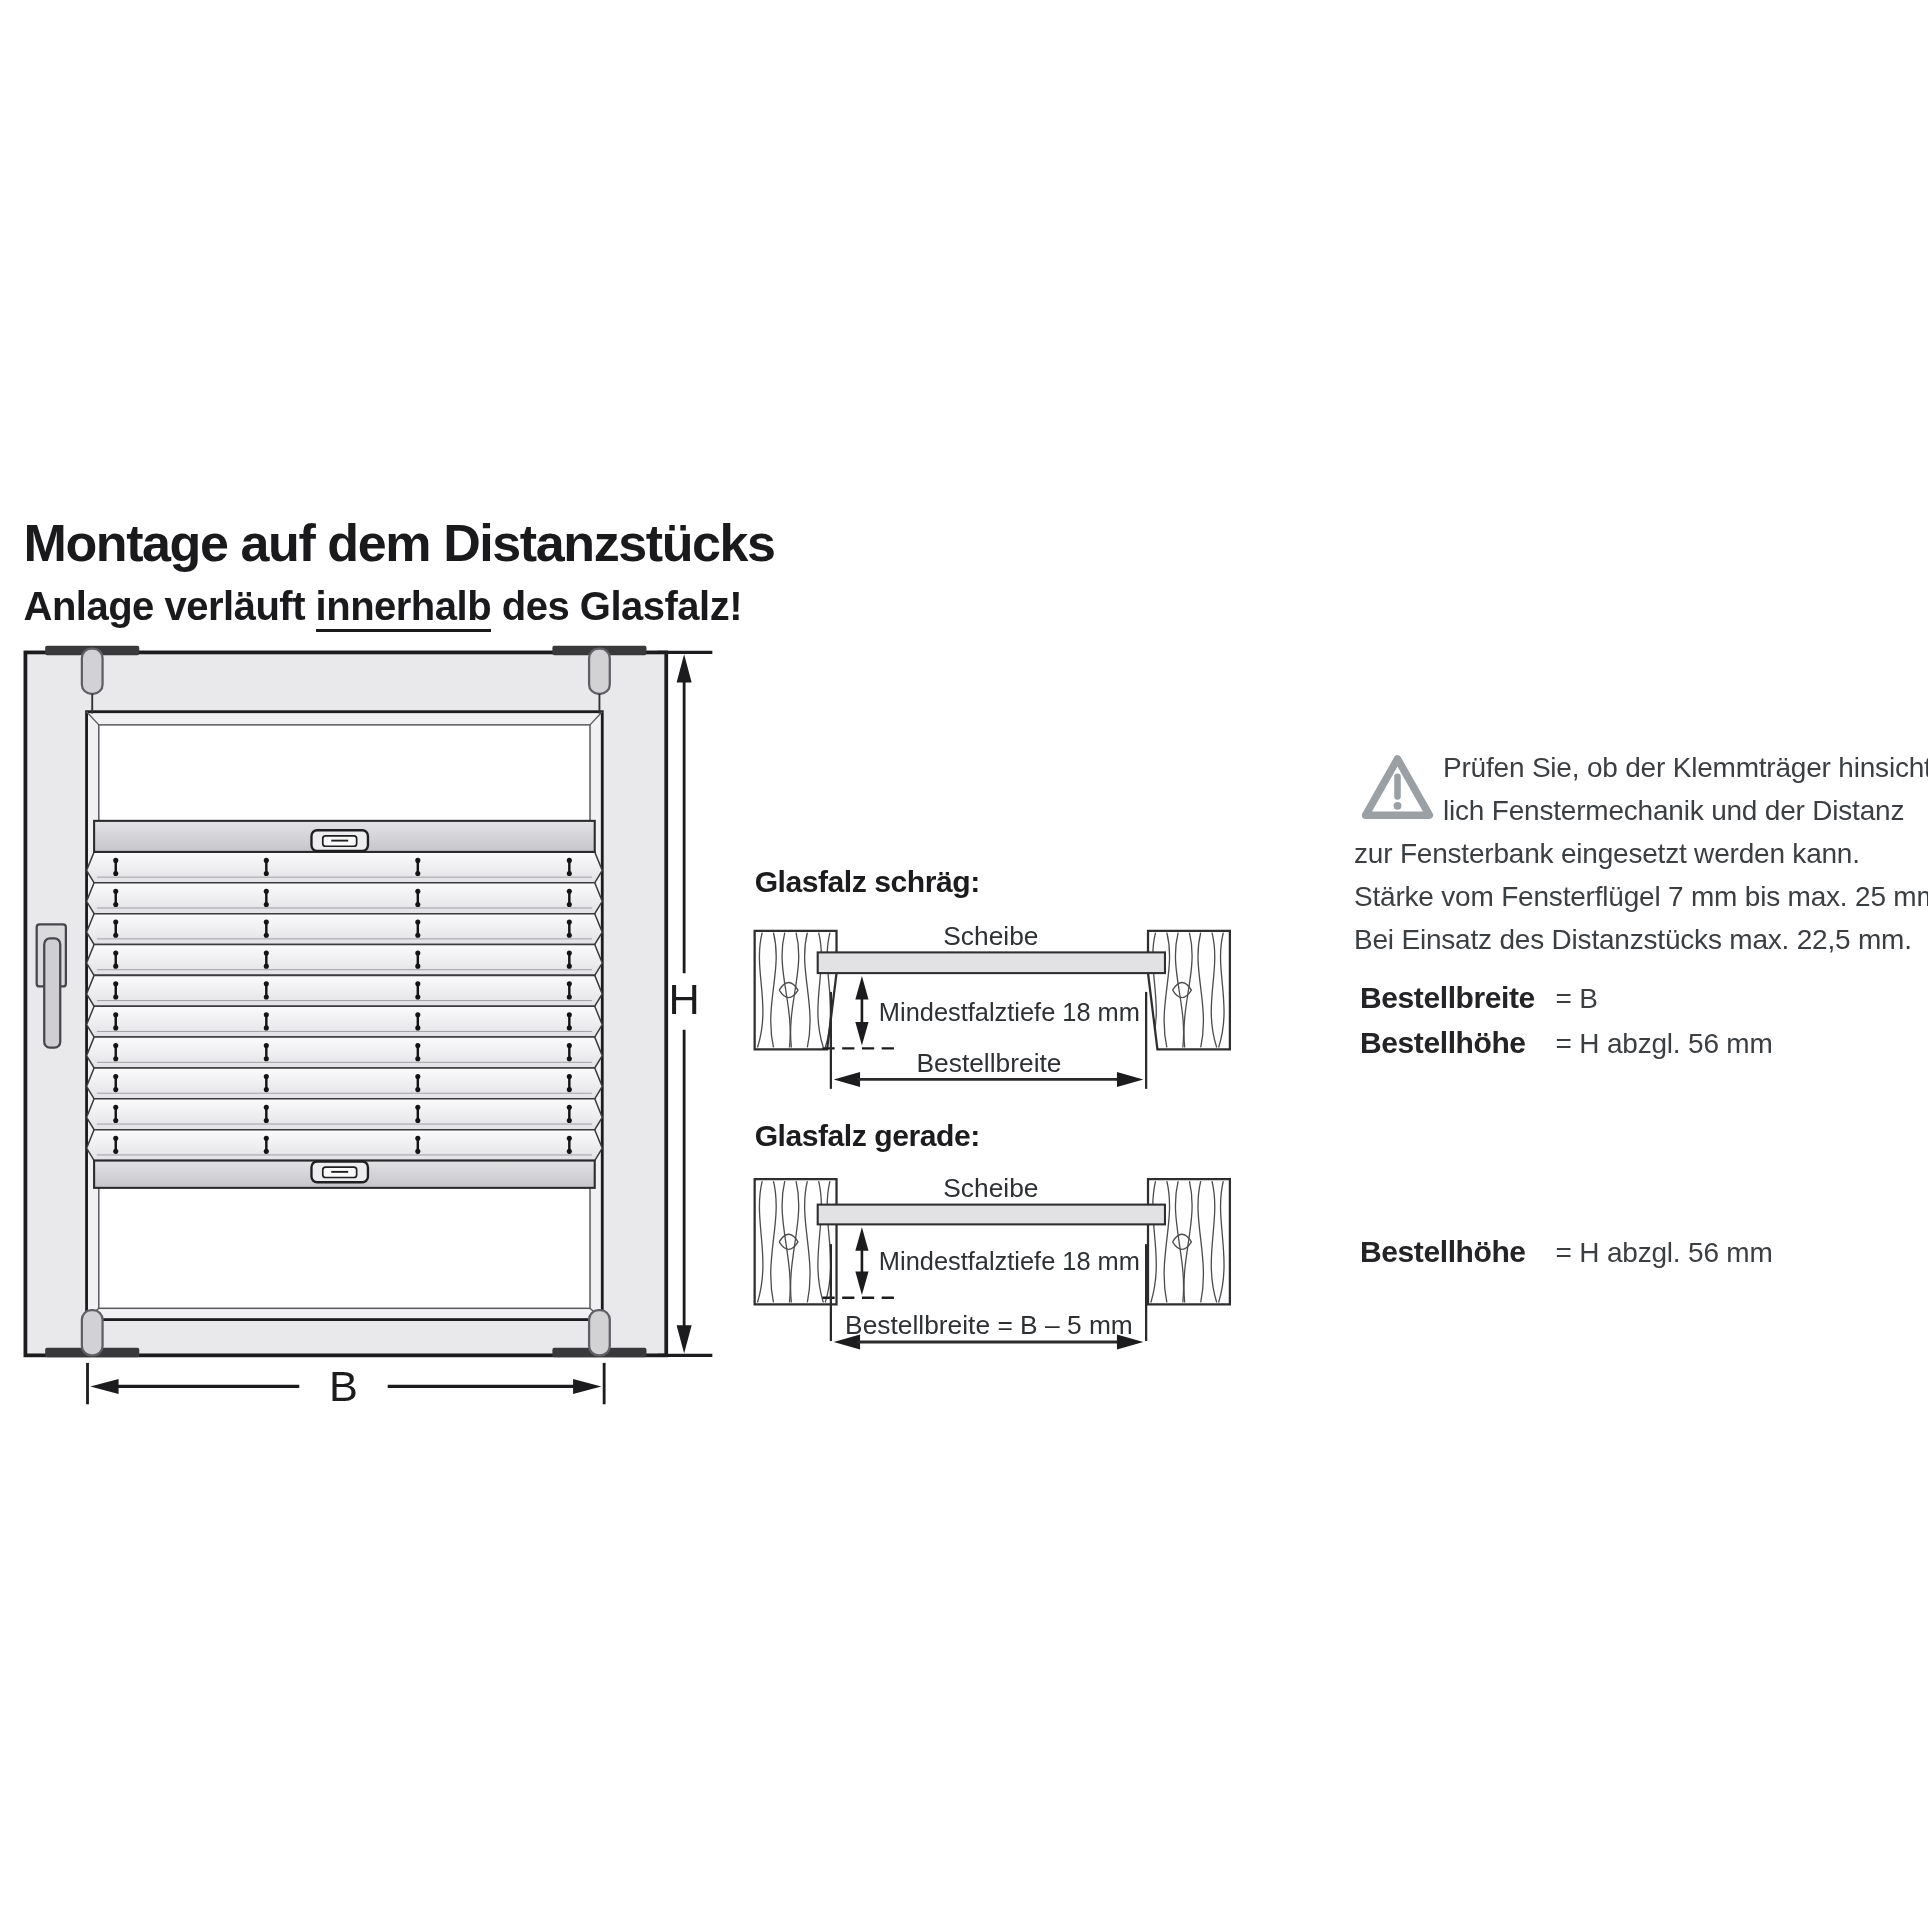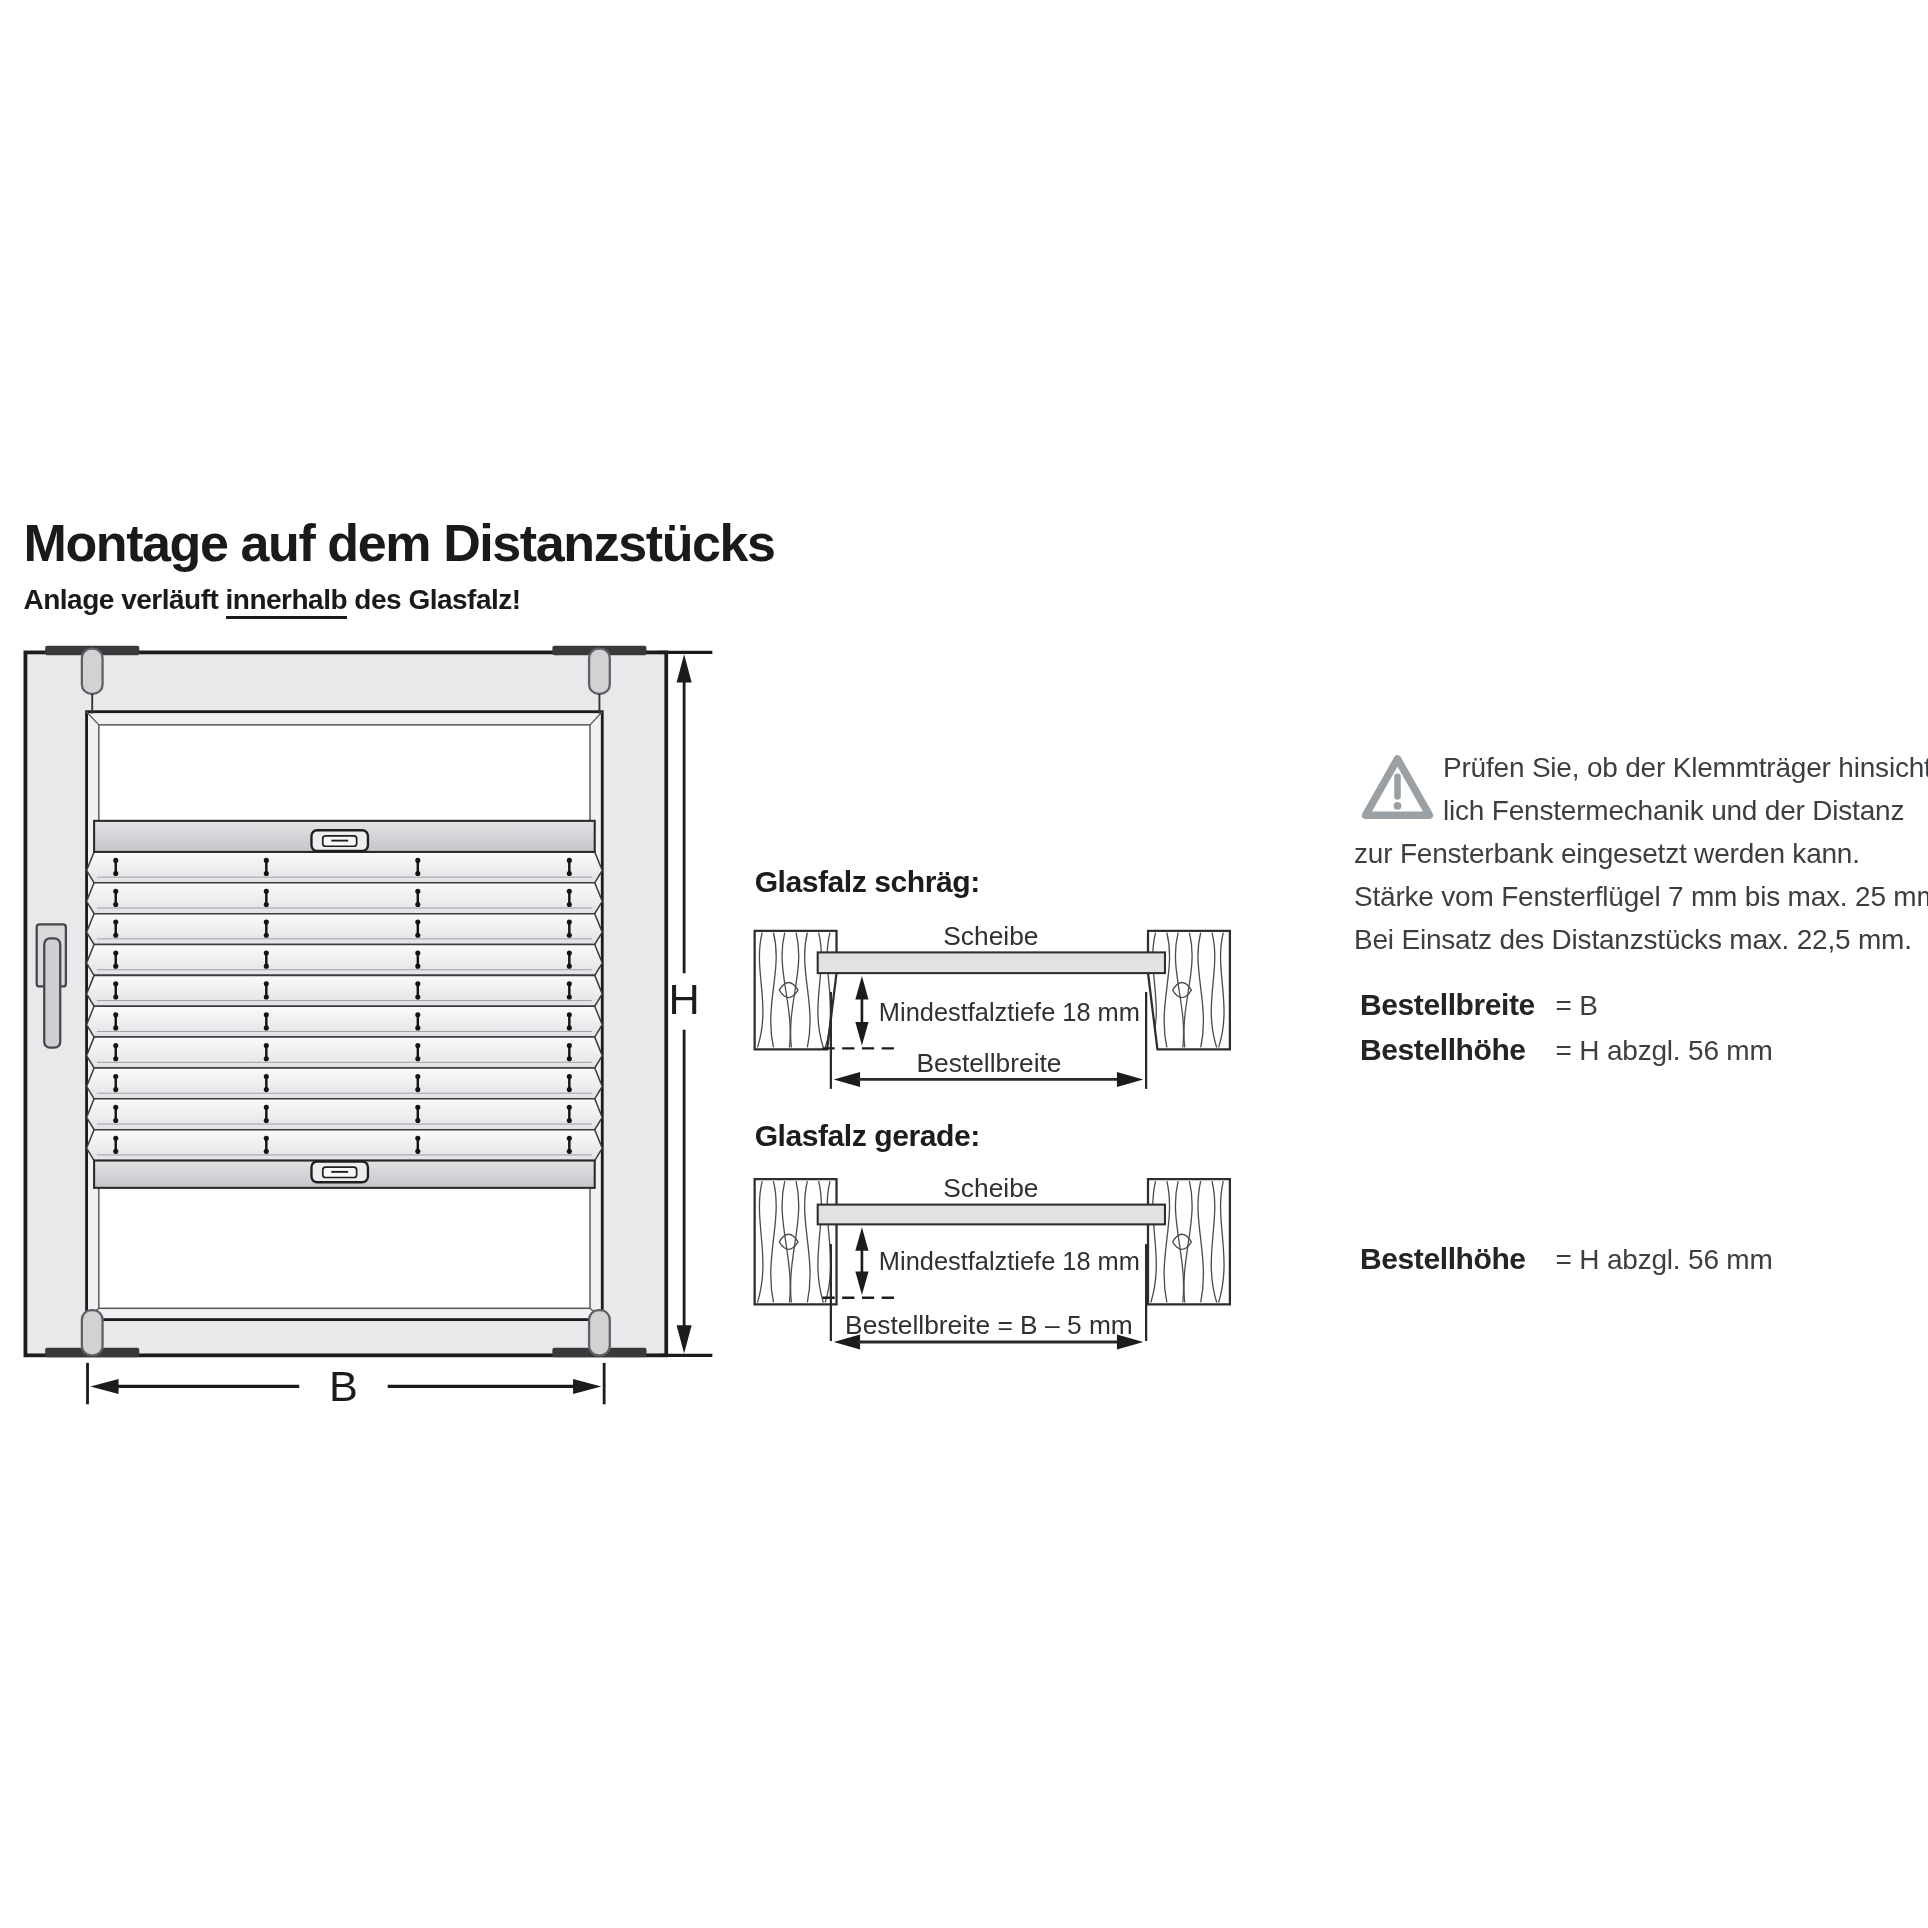--- a/index.html
+++ b/index.html
@@ -1,25 +1,25 @@
 <!DOCTYPE html>
 <html style="font-size:15px"><head>
 <meta charset="utf-8">
 <style>
   html,body{margin:0;padding:0;}
   body{width:1928px;height:1928px;position:relative;background:#ffffff;
        font-family:"Liberation Sans",sans-serif;color:#1b1b1d;overflow:hidden;}
   .abs{position:absolute;}
   .title{left:23.5px;top:513px;font-size:52px;font-weight:bold;letter-spacing:-1.4px;color:#1a1a1c;}
-  .subtitle{left:23.5px;top:584px;font-size:28px;font-weight:bold;letter-spacing:-0.5px;color:#1a1a1c;}
+  .subtitle{left:23.5px;top:584px;font-size:40px;font-weight:bold;letter-spacing:-0.5px;color:#1a1a1c;}
   .subtitle .ul{display:inline-block;border-bottom:3.8px solid #1a1a1c;padding-bottom:1.9px;line-height:1.05;}
   .warn-lines{left:1354px;top:746px;width:603px;font-size:28px;line-height:43px;
               color:#3c3f42;letter-spacing:-0.2px;}
   .warn-lines .indent{margin-left:89px;}
-  .order{font-size:28px;color:#3c3f42;letter-spacing:-0.2px;margin-top:7px;}
+  .order{font-size:28px;color:#3c3f42;letter-spacing:-0.2px;}
   .order .row{line-height:44px;white-space:nowrap;}
   .order .lbl{display:inline-block;width:188px;font-weight:bold;font-size:30px;color:#242426;letter-spacing:-0.4px;}
   #order-top{left:1360px;top:976px;}
   #order-bottom{left:1360px;top:1230px;}
   svg text{font-family:"Liberation Sans",sans-serif;fill:#1c1c1e;}
   .h1svg{font-size:32px;font-weight:bold;letter-spacing:-0.5px;}
   .lab{font-size:28px;fill:#2e3133;}
   .dim{font-size:46px;}
 </style>
 </head>

